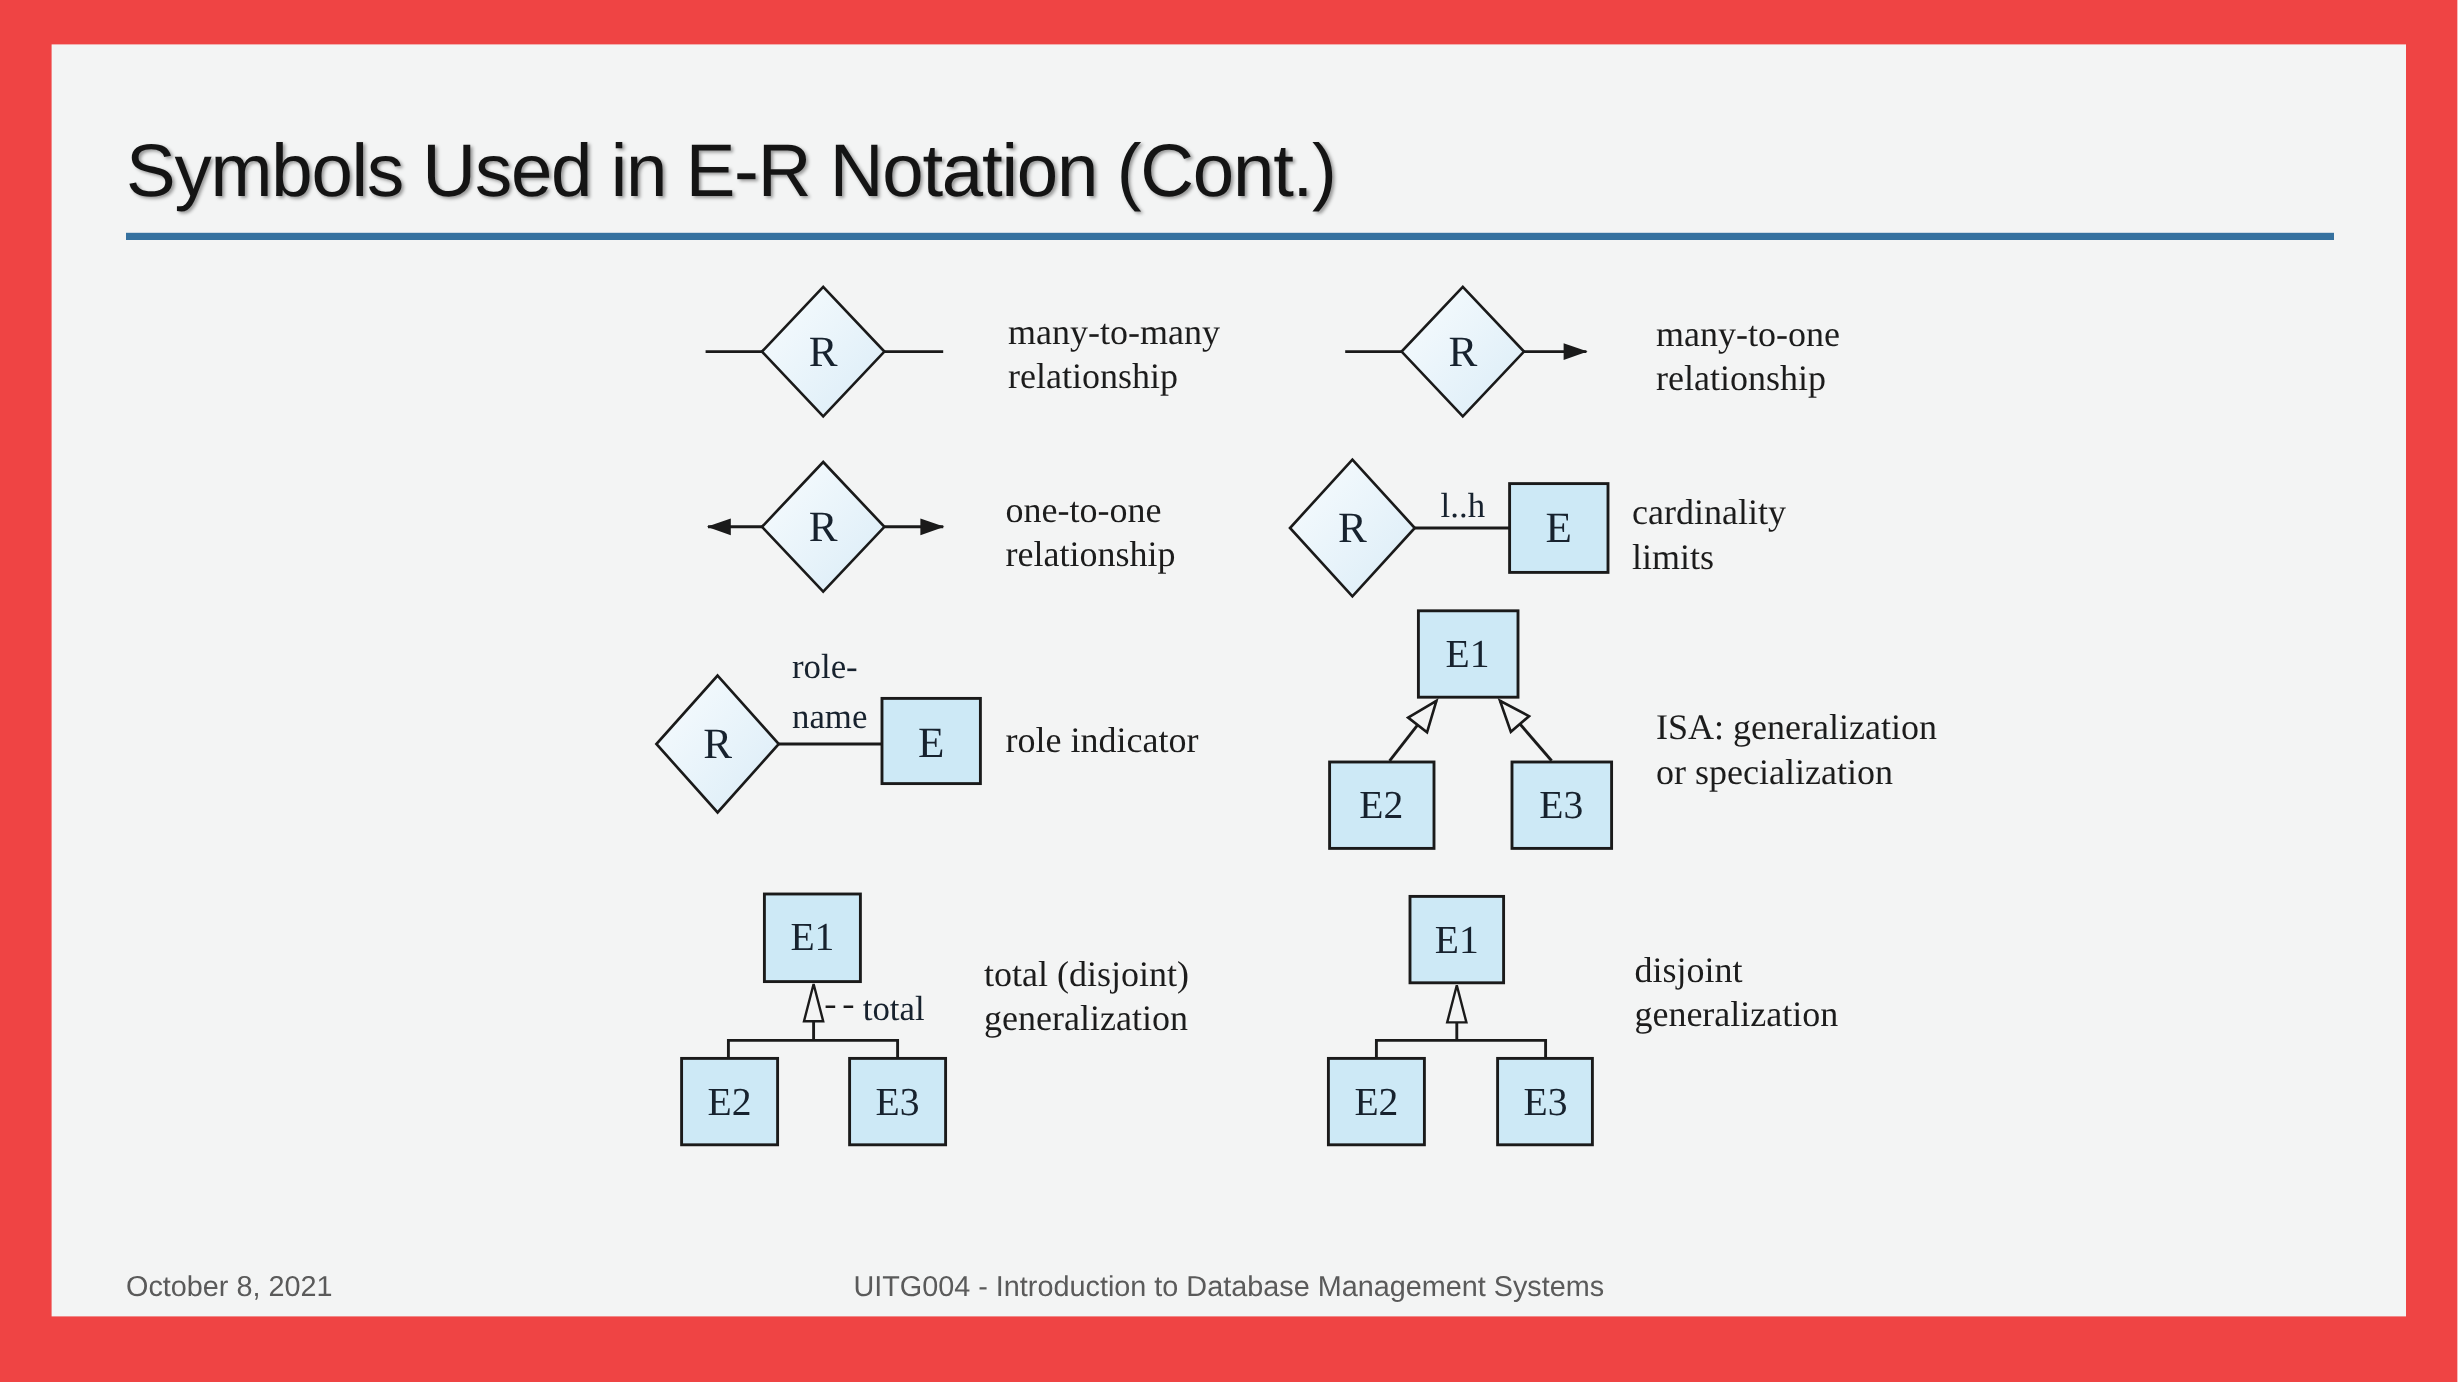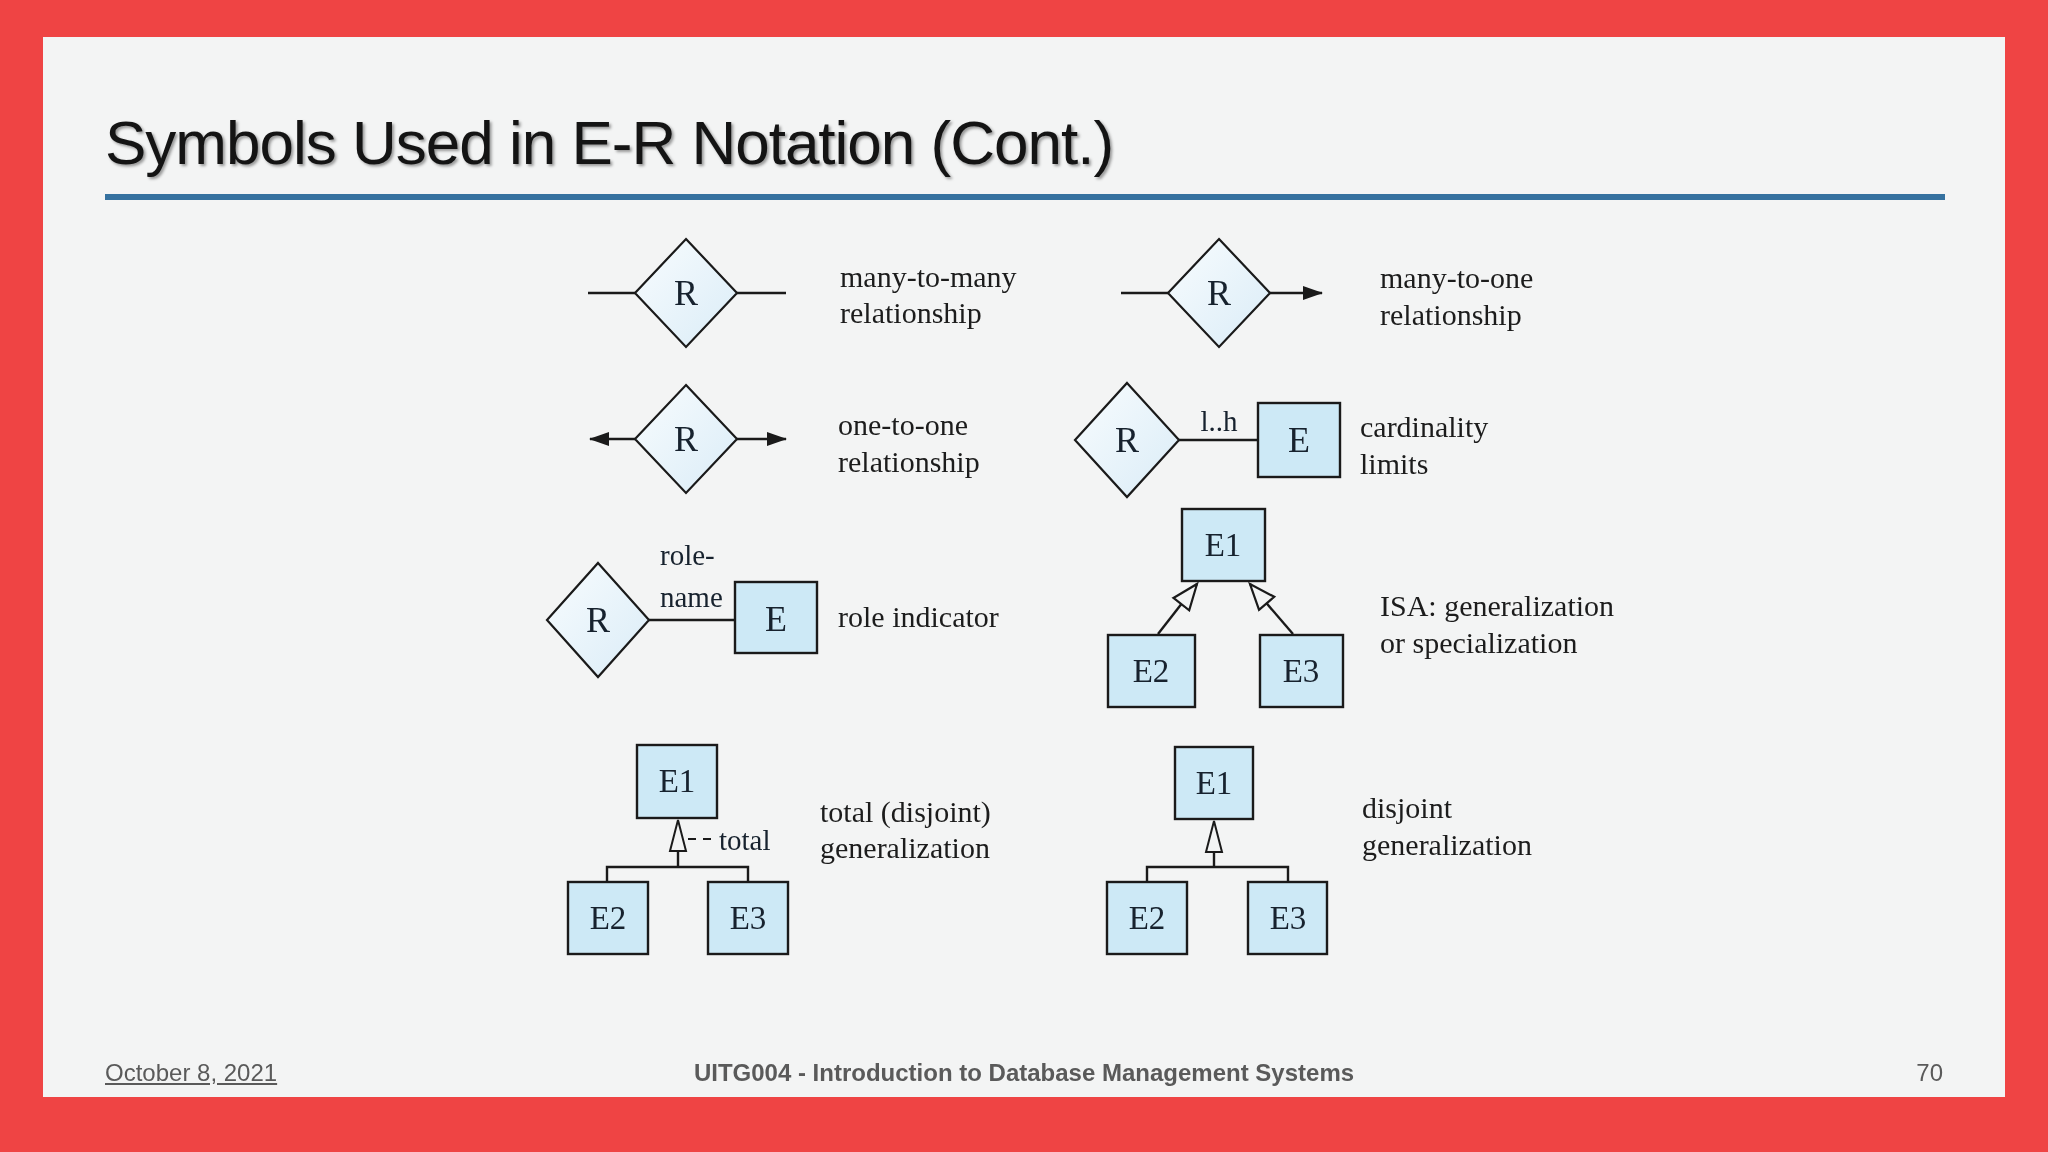--- a/index.html
+++ b/index.html
@@ -7,22 +7,22 @@
           font-family:"Liberation Sans", sans-serif;}
   .slide{position:absolute;left:43px;top:37px;width:1962px;height:1060px;background:#f3f4f4;}
   .slide-title{position:absolute;left:62px;top:72px;font-size:62px;line-height:1.1;
                letter-spacing:-1px;color:#141414;white-space:nowrap;
                text-shadow:2px 2px 3px rgba(0,0,0,0.38);
                font-family:"Liberation Sans", sans-serif;}
   .title-rule{position:absolute;left:62px;top:157px;width:1840px;height:6px;background:#35719f;}
   .footer{position:absolute;left:62px;top:1022px;width:1838px;display:grid;
           grid-template-columns:1fr auto 1fr;align-items:baseline;
           font-size:24px;color:#5a5a5a;}
-  .footer .f-left{text-align:left;text-decoration:underline;}
-  .footer .f-center{text-align:right;font-weight:bold;}
+  .footer .f-left{text-align:left;}
+  .footer .f-center{text-align:right;}
   .footer .f-right{text-align:right;}
   .diagram-svg{position:absolute;left:0;top:0;width:2048px;height:1152px;}
   
   .ebox{fill:#cde9f6;stroke:#1a1a1a;stroke-width:2.4px;}
   .cline{stroke:#1a1a1a;stroke-width:2.4px;fill:none;}
   .dline{stroke:#1a1a1a;stroke-width:2.2px;fill:none;stroke-dasharray:8 7;}
   .tri{fill:#f3f4f4;stroke:#1a1a1a;stroke-width:2px;}
   .diamond{stroke:#1a1a1a;stroke-width:2.2px;}
   text{font-family:"Liberation Serif","DejaVu Serif",serif;fill:#17222e;}
   .sym{font-size:36px;text-anchor:middle;}
@@ -34,21 +34,20 @@
 </head>
 <body>
 
 <div class="canvas">
   <div class="slide">
     <div class="slide-title">Symbols Used in E-R Notation (Cont.)</div>
     <div class="title-rule"></div>
     <div class="footer">
       <span class="f-left">October 8, 2021</span>
       <span class="f-center">UITG004 - Introduction to Database Management Systems</span>
-      <span class="f-right">70</span>
     </div>
   </div>
 
   <svg class="diagram-svg" viewBox="0 0 2048 1152" aria-hidden="true">
     <defs>
       <linearGradient id="dgrad" x1="0" y1="0" x2="1" y2="1">
         <stop offset="0" stop-color="#f8fcfe"></stop>
         <stop offset="1" stop-color="#daecf7"></stop>
       </linearGradient>
       <marker id="arrowFilled" markerUnits="userSpaceOnUse" markerWidth="22" markerHeight="16" viewBox="0 0 22 16" refX="20" refY="8" orient="auto">

